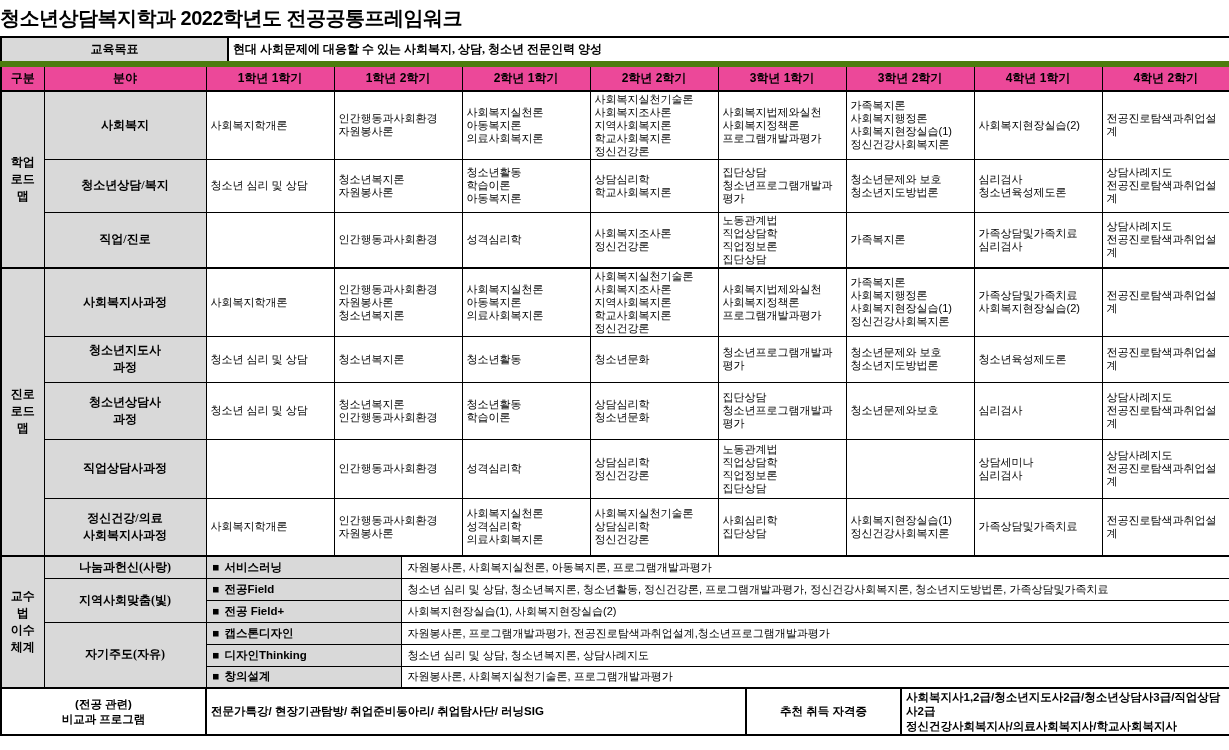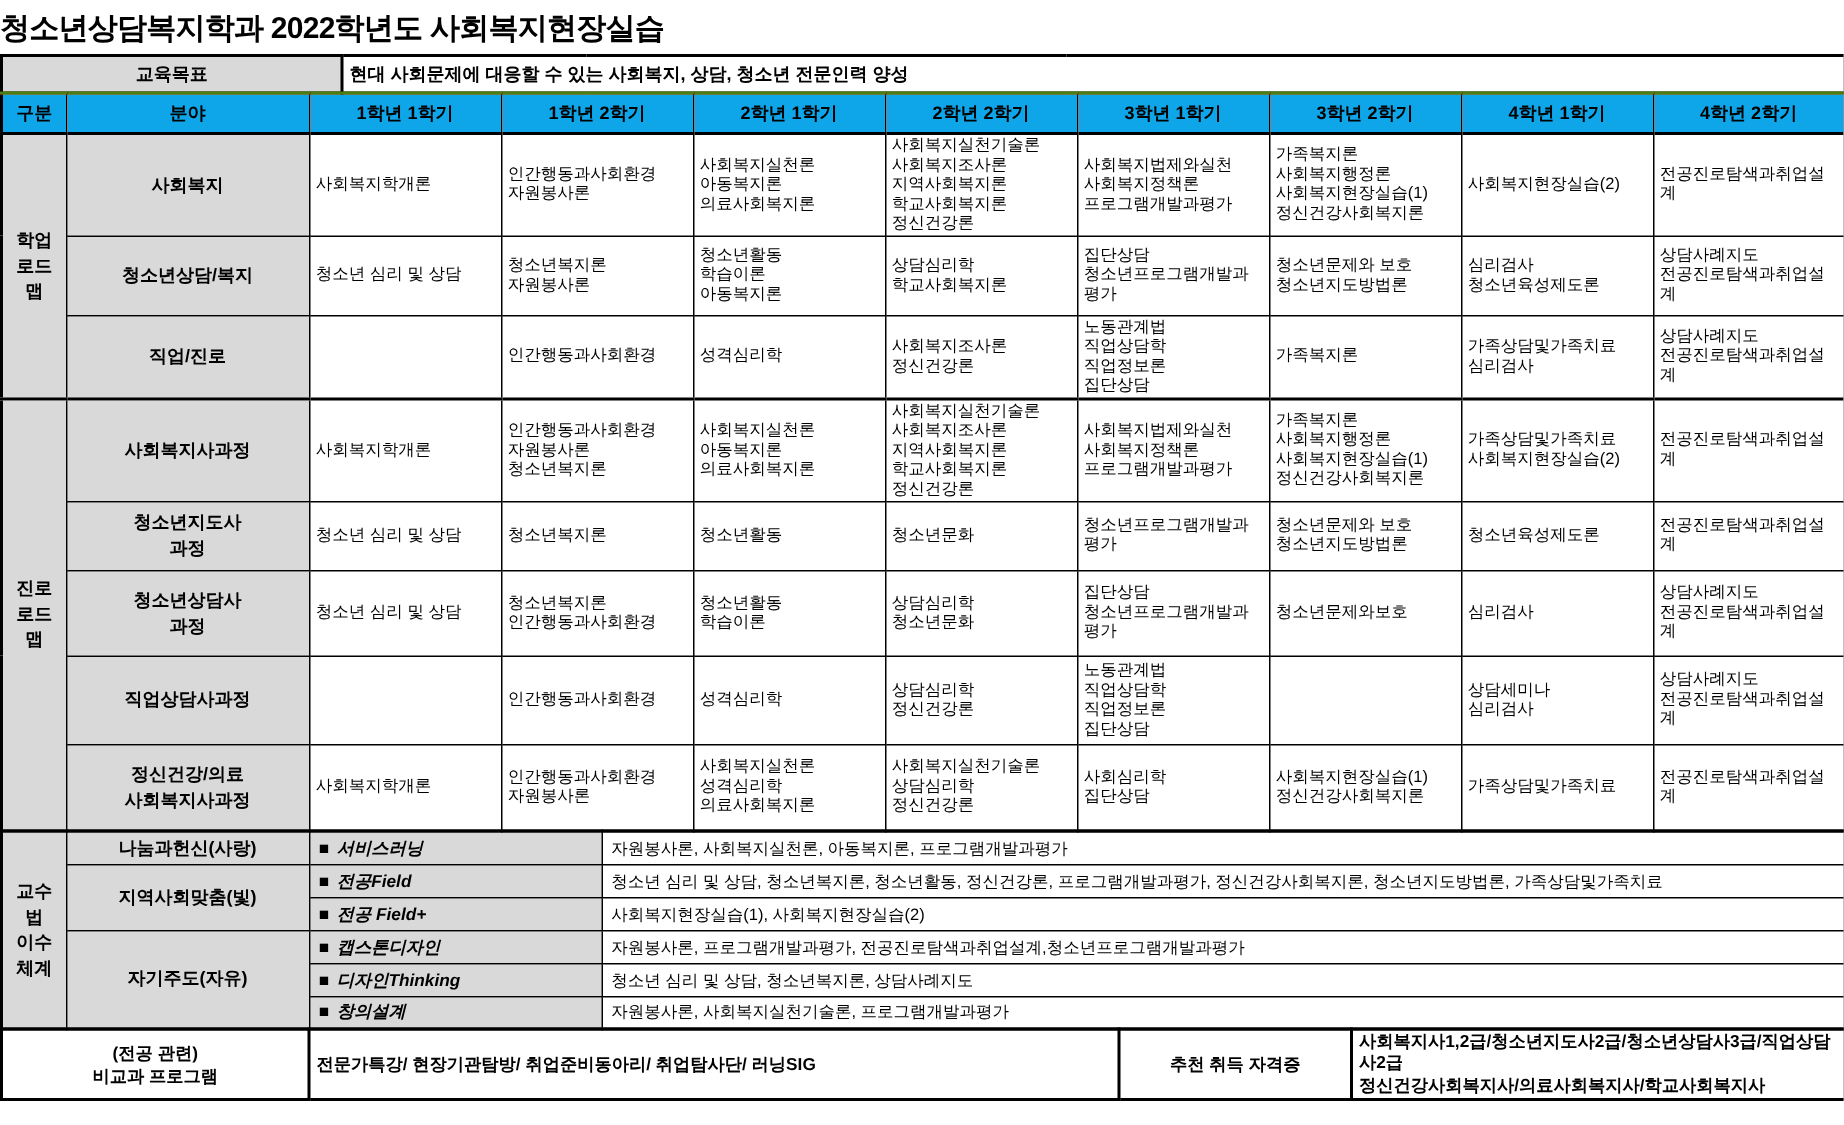--- a/index.html
+++ b/index.html
@@ -8,35 +8,35 @@
   .title { font-size: 20px; font-weight: bold; padding: 5px 0 4px 0; letter-spacing: -0.5px; white-space: nowrap; }
   table { border-collapse: collapse; table-layout: fixed; width: 1229px; }
   table + table { margin-top: -2px; }
   td, th { border: 1px solid #000; padding: 1px 4px; vertical-align: middle; overflow: hidden; }
   .t2 td, .t2 th { border-width: 2px; }
   .outer { border: 2px solid #000; }
   .gray { background: #d9d9d9; }
   .b { font-weight: bold; }
   .ctr { text-align: center; }
   .pre { white-space: pre-line; }
-  .fs12 { font-size: 12px; }
+  .fs12 { font-size: 12px; font-family: Liberation Serif, serif; }
   .course { font-size: 11px; line-height: 1.18; }
-  th { background: #0ea5e9; font-size: 12px; font-weight: bold;
-       border-top: 2px solid #4d7c0f; border-bottom: 2px solid #000; }
+  th { background: #ec4899; font-size: 12px; font-weight: bold;
+       border-top: 6px solid #4d7c0f; border-bottom: 2px solid #000; }
   .grp-top td { border-top: 2px solid #000; }
-  .method { font-size: 11.5px; font-weight: bold; padding-left: 6px; font-style: italic; }
+  .method { font-size: 11.5px; font-weight: bold; padding-left: 6px; }
   .bullet { display: inline-block; margin-right: 5px; }
   .ped-courses { font-size: 11px; padding-left: 6px; margin-top: 13px; }
   .footer td { font-size: 11.5px; }
   .certs { font-size: 11px; line-height: 1.25; font-weight: bold; }
 </style>
 </head>
 <body>
 
-<div class="title">청소년상담복지학과 2022학년도 사회복지현장실습</div>
+<div class="title">청소년상담복지학과 2022학년도 전공공통프레임워크</div>
 
 <table class="t2 outer">
   <colgroup>
       <col style="width:227px">
       <col style="width:163px">
       <col style="width:155px">
       <col style="width:165px">
       <col style="width:155px">
       <col style="width:200px">
       <col style="width:164px">

